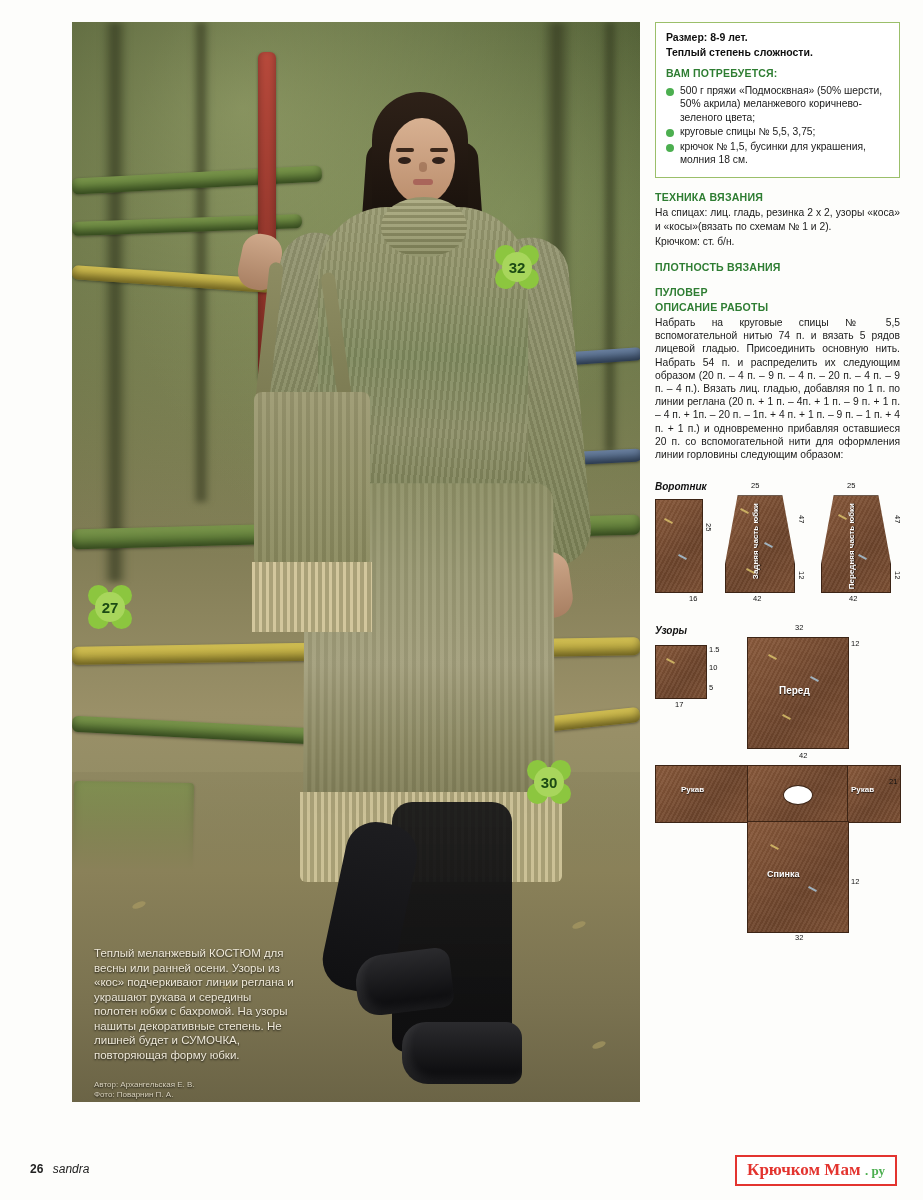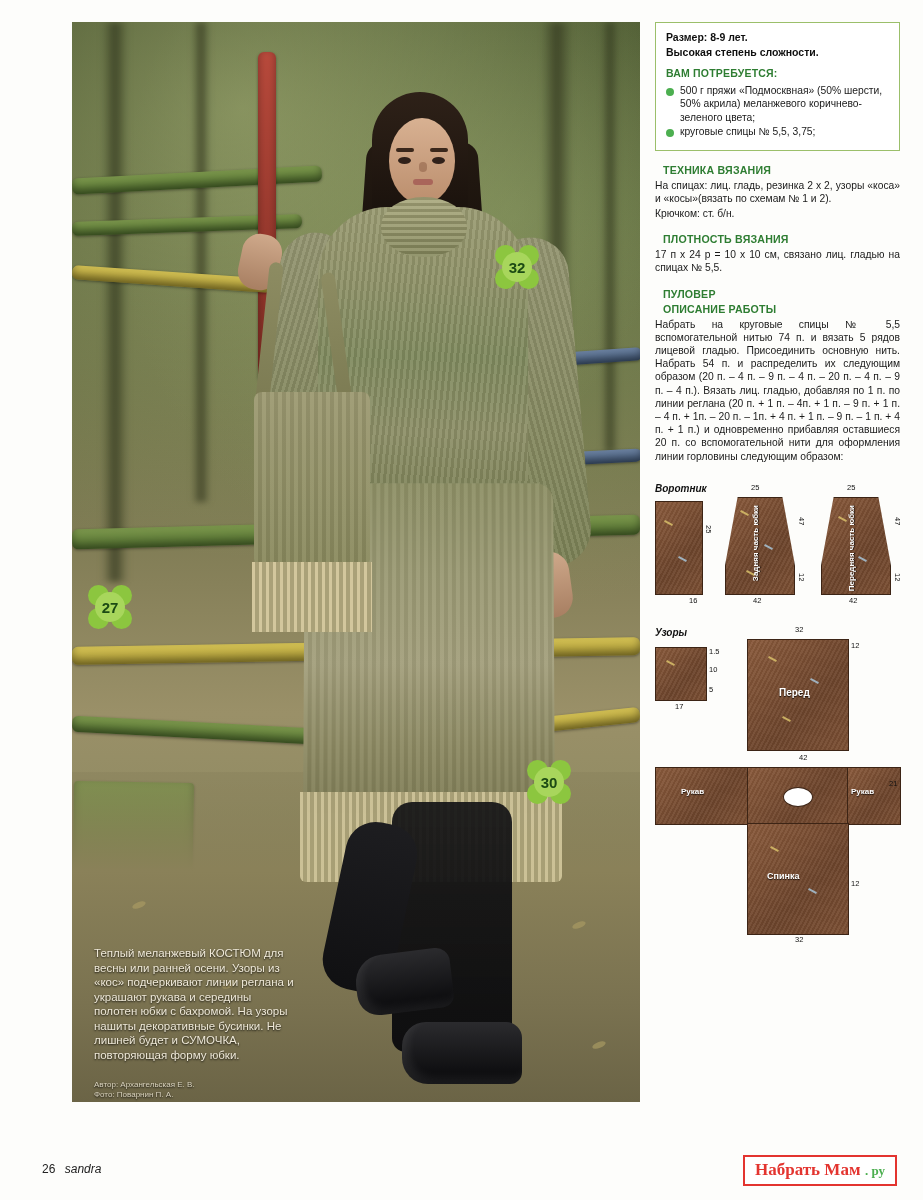--- a/index.html
+++ b/index.html
@@ -271,21 +271,21 @@
     position: absolute; left: 0; top: 4px;
     width: 8px; height: 8px; border-radius: 50%;
     background: #4caf50;
   }
 
   .sec { margin-top: 13px; }
   .sec h3 {
     color: #2e7d32;
     font-size: 10.6px;
     font-weight: bold;
-    margin: 0 0 3px 8px;
+    margin: 0 0 3px 0;
     letter-spacing: .2px;
   }
   .sec p {
     margin: 0 0 2px 0;
     font-size: 10.3px;
     line-height: 13.2px;
     text-align: justify;
   }
 
   
@@ -324,21 +324,21 @@
   }
   .plabel.v { writing-mode: vertical-rl; transform: rotate(180deg); }
   .speck { position: absolute; width: 9px; height: 2px; background: #d8c06a; opacity:.85; transform: rotate(28deg); }
   .speck.b { background: #a7c3d6; }
 
   
   .footer-page {
     position: absolute; left: 30px; bottom: 24px;
     font-size: 12px; color: #222;
   }
-  .footer-page .pg { font-weight: normal; margin-left: 12px; }
+  .footer-page .pg { font-weight: bold; }
   .footer-page .brand { font-style: italic; margin-left: 6px; }
   .logo-box {
     position: absolute;
     right: 26px; bottom: 14px;
     border: 2px solid #e3342f;
     padding: 3px 10px 4px 10px;
     background: #fff;
   }
   .logo-box .l1 { color: #e3342f; font-size: 17px; font-weight: bold; font-family: "Liberation Serif", serif; }
   .logo-box .l2 { color: #4caf50; font-size: 13px; font-weight: bold; font-family: "Liberation Serif", serif; }
@@ -401,21 +401,21 @@
       <div class="bag-strap2"></div>
       <div class="bag"></div>
       <div class="bag-fringe"></div>
 
       <div class="tights"></div>
       <div class="leg-l"></div>
       <div class="shoe-l"></div>
       <div class="shoe-r"></div>
     </div>
 
-    <div class="photo-caption">Теплый меланжевый КОСТЮМ для весны или ранней осени. Узоры из «кос» подчеркивают линии реглана и украшают рукава и середины полотен юбки с бахромой. На узоры нашиты декоративные бусинки. Не лишней будет и СУМОЧКА, повторяющая форму юбки.</div>
+    <div class="photo-caption">Теплый меланжевый КОСТЮМ для весны или ранней осени. Узоры из «кос» подчеркивают линии реглана и украшают рукава и середины полотен юбки с бахромой. На узоры нашиты декоративные степень. Не лишней будет и СУМОЧКА, повторяющая форму юбки.</div>
     <div class="photo-credit">Автор: Архангельская Е. В.</div>
     <div class="photo-credit" style="bottom:2px;">Фото: Поварнин П. А.</div>
   </div>
 
   <div class="flower" style="left:495px; top:245px;">
     <div class="petal p1"></div>
     <div class="petal p2"></div>
     <div class="petal p3"></div>
     <div class="petal p4"></div>
     <div class="core"></div>
@@ -435,44 +435,47 @@
     <div class="petal p3"></div>
     <div class="petal p4"></div>
     <div class="core"></div>
     <div class="num">30</div>
   </div>
 
   <div class="text-col">
 
     <div class="intro-box">
       <div class="subline">Размер: 8-9 лет.</div>
-      <div class="subline" style="margin-top:-6px;">Высокая степень сложности.</div>
+      <div class="subline" style="margin-top:-6px;">Теплый степень сложности.</div>
 
       <div class="need-head">ВАМ ПОТРЕБУЕТСЯ:</div>
       <ul class="need-list">
         <li>
           <span class="dot"></span>
           <span>500 г пряжи «Подмосквная» (50% шерсти, 50% акрила) меланжевого коричнево-зеленого цвета;</span>
         </li>
         <li>
           <span class="dot"></span>
           <span>круговые спицы № 5,5, 3,75;</span>
         </li>
+        <li>
+          <span class="dot"></span>
+          <span>крючок № 1,5, бусинки для украшения, молния 18 см.</span>
+        </li>
       </ul>
     </div>
 
     <div class="sec">
       <h3>ТЕХНИКА ВЯЗАНИЯ</h3>
       <p>На спицах: лиц. гладь, резинка 2 х 2, узоры «коса» и «косы»(вязать по схемам № 1 и 2).</p>
       <p>Крючком: ст. б/н.</p>
     </div>
 
     <div class="sec">
       <h3>ПЛОТНОСТЬ ВЯЗАНИЯ</h3>
-      <p>17 п х 24 р = 10 х 10 см, связано лиц. гладью на спицах № 5,5.</p>
     </div>
 
     <div class="sec">
       <h3>ПУЛОВЕР</h3>
       <h3>ОПИСАНИЕ РАБОТЫ</h3>
       <p>Набрать на круговые спицы № 5,5 вспомогательной нитью 74 п. и вязать 5 рядов лицевой гладью. Присоединить основную нить. Набрать 54 п. и распределить их следующим образом (20 п. – 4 п. – 9 п. – 4 п. – 20 п. – 4 п. – 9 п. – 4 п.). Вязать лиц. гладью, добавляя по 1 п. по линии реглана (20 п. + 1 п. – 4п. + 1 п. – 9 п. + 1 п. – 4 п. + 1п. – 20 п. – 1п. + 4 п. + 1 п. – 9 п. – 1 п. + 4 п. + 1 п.) и одновременно прибавляя оставшиеся 20 п. со вспомогательной нити для оформления линии горловины следующим образом:</p>
     </div>
 
     <div class="schem">
 
@@ -542,17 +545,17 @@
       <div class="dim" style="left:140px; top:456px;">32</div>
     </div>
   </div>
 
   <div class="footer-page">
     <span class="pg">26</span>
     <span class="brand">sandra</span>
   </div>
 
   <div class="logo-box">
-    <span class="l1">Набрать Мам</span>
+    <span class="l1">Крючком Мам</span>
     <span class="l2">. ру</span>
   </div>
 
 </div>
 
 </body></html>

